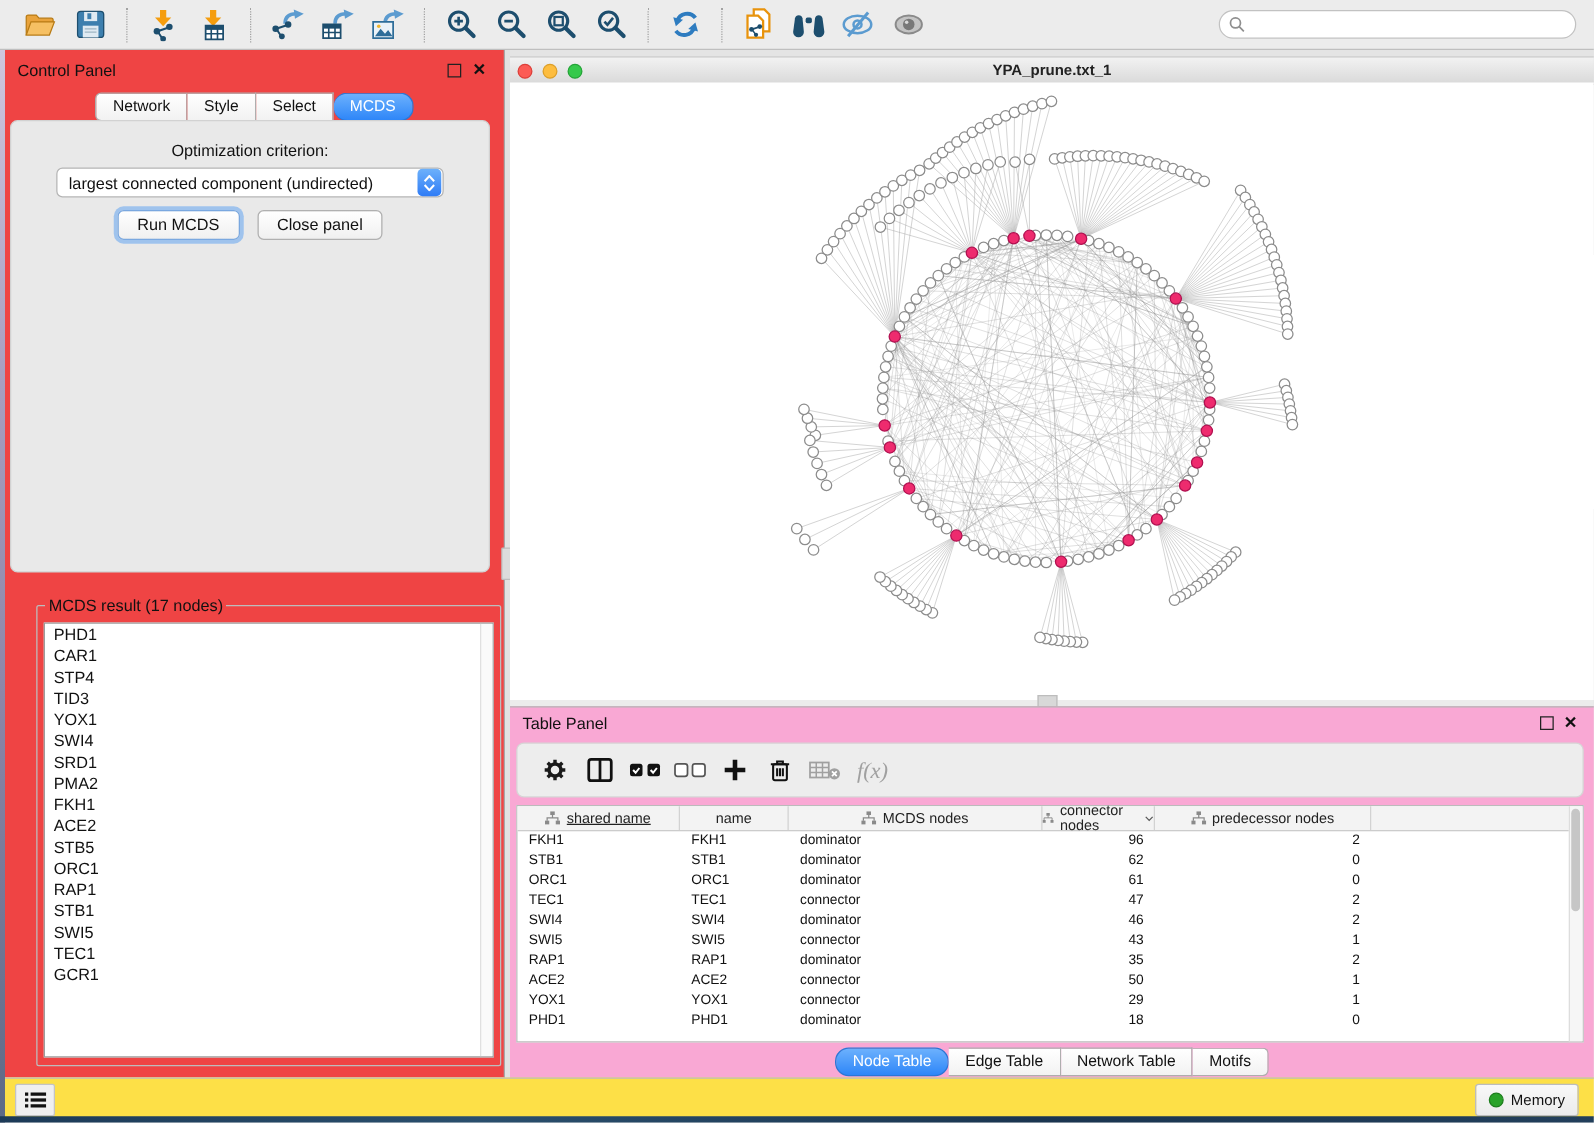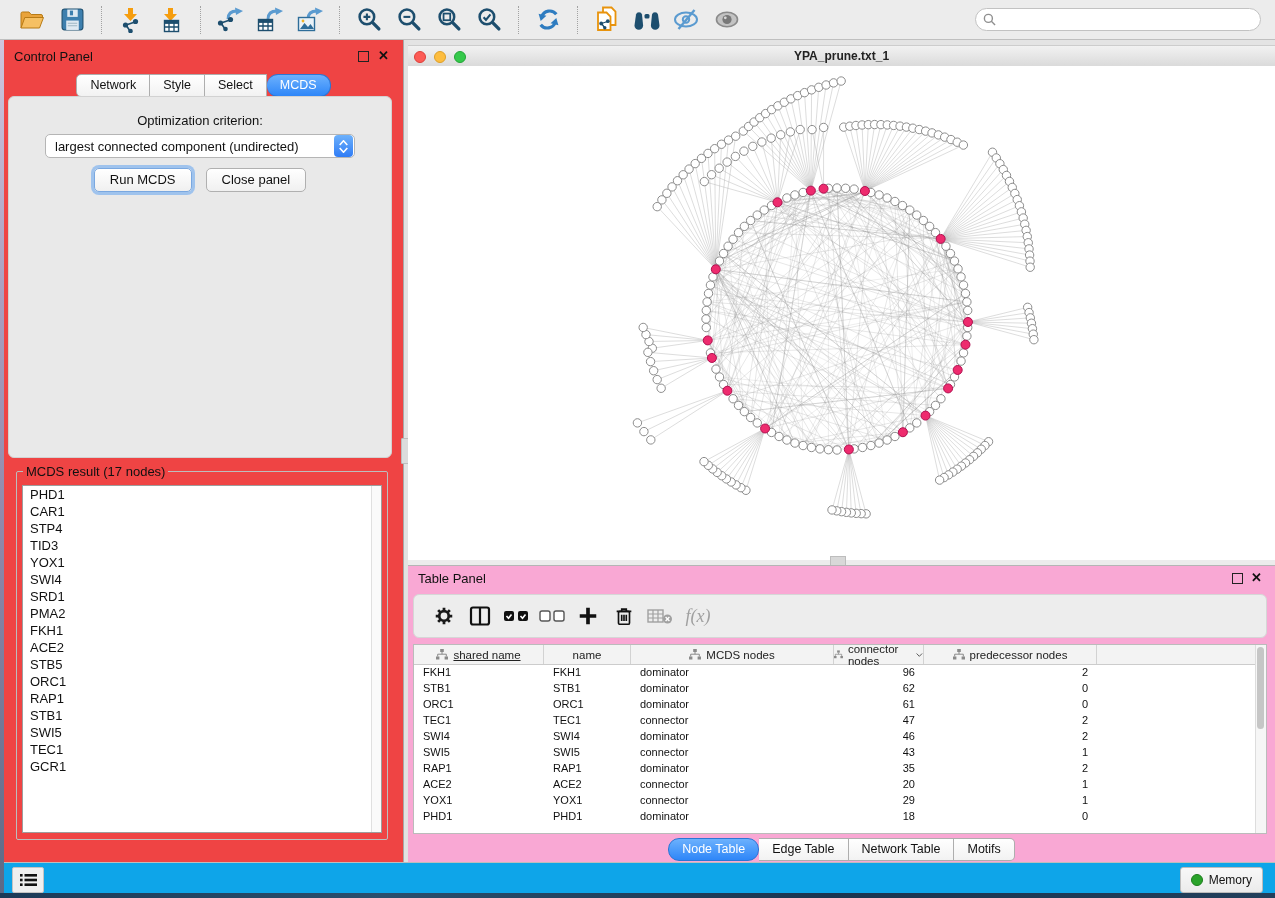--- a/index.html
+++ b/index.html
@@ -39,21 +39,21 @@
   .dropdown{position:absolute;left:36px;top:37px;width:310px;height:24px;background:#fff;border:1px solid #b5b5b5;
        border-radius:5px;display:flex;align-items:center;box-sizing:border-box;}
   .dropdown .val{flex:1;font-size:13px;color:#111;padding-left:9px;white-space:nowrap;}
   .stepper{width:19px;height:22px;border-radius:4px;background:linear-gradient(#6db1fb,#2f7cf6);
        display:flex;flex-direction:column;align-items:center;justify-content:center;gap:1px;margin-right:1px;}
   .btn-row{position:absolute;top:71px;width:100%;display:flex;justify-content:center;gap:14px;}
   .mac-btn{background:linear-gradient(#ffffff,#f0f0f0);border:1px solid #b0b0b0;border-radius:5px;
        font:13px "Liberation Sans",sans-serif;color:#111;padding:3px 15px 4px;}
   .mac-btn.focused{box-shadow:0 0 0 3px rgba(110,170,240,.6);border-color:#7aa8e0;}
   .mcds-fieldset{position:absolute;left:8px;top:420px;width:370px;height:374px;border:1px solid #bdbdbd;
-       border-radius:2px;margin:4px;padding:0;}
+       border-radius:2px;margin:17px;padding:0;}
   .mcds-fieldset legend{font-size:13px;color:#111;margin-left:6px;padding:0 3px;}
   .result-list{position:absolute;left:5px;top:6px;right:5px;bottom:6px;background:#fff;border:1px solid #9d9d9d;
        overflow:hidden;}
   .result-inner{position:absolute;left:0;top:0;right:9px;bottom:0;}
   .result-item{font-size:13px;color:#111;padding:1px 0 1px 7px;line-height:15px;}
   .list-scroll{position:absolute;right:0;top:0;width:9px;bottom:0;background:#fafafa;border-left:1px solid #e0e0e0;}
 
   .v-divider{position:absolute;left:404px;top:40px;width:4px;height:822px;background:#e2e2e2;}
   .v-grip{position:absolute;left:-3px;top:398px;width:9px;height:24px;background:#dcdcdc;border:1px solid #bdbdbd;border-radius:1px;}
 
@@ -84,21 +84,21 @@
   .tp-rows{position:absolute;left:0;top:19px;right:10px;bottom:0;overflow:hidden;}
   .tr{display:flex;height:16px;align-items:center;}
   .td{font-size:11px;color:#111;box-sizing:border-box;white-space:nowrap;overflow:hidden;}
   .td.left{padding-left:9px;text-align:left;}
   .td.num{text-align:right;padding-right:9px;}
   .tp-scroll{position:absolute;right:0;top:0;width:10px;bottom:0;background:#f6f6f6;border-left:1px solid #ddd;}
   .tp-thumb{position:absolute;left:1px;top:2px;width:7px;height:82px;background:#c6c6c6;border-radius:4px;}
   .tp-tabs{position:absolute;left:0;top:272px;width:100%;display:flex;justify-content:center;}
 
   
-  .status-bar{position:absolute;left:4px;right:0;top:862px;height:31px;background:#0ea5e9;border-top:1px solid #bdbdbd;}
+  .status-bar{position:absolute;left:4px;right:0;top:862px;height:31px;background:#fde047;border-top:1px solid #bdbdbd;}
   .sb-left-btn{position:absolute;left:8px;top:4px;width:30px;height:24px;background:#efefef;border:1px solid #c3c3c3;
        border-radius:2px;display:flex;align-items:center;justify-content:center;}
   .memory-btn{position:absolute;right:12px;top:4px;height:24px;background:linear-gradient(#f8f8f8,#ebebeb);
        border:1px solid #bcbcbc;border-radius:3px;display:flex;align-items:center;gap:6px;padding:0 10px;font-size:12px;color:#111;}
   .mem-dot{width:10px;height:10px;border-radius:50%;background:#2aa32a;border:1px solid #1d7d1d;}
 </style>
 </head>
 <body>
 
 <div class="toolbar">
@@ -1123,21 +1123,21 @@
             <div class="td left" style="width: 130px;">RAP1</div>
             <div class="td left" style="width: 87px;">RAP1</div>
             <div class="td left" style="width: 203px;">dominator</div>
             <div class="td num" style="width: 90px;">35</div>
             <div class="td num" style="width: 173px;">2</div>
           </div>
           <div class="tr">
             <div class="td left" style="width: 130px;">ACE2</div>
             <div class="td left" style="width: 87px;">ACE2</div>
             <div class="td left" style="width: 203px;">connector</div>
-            <div class="td num" style="width: 90px;">20</div>
+            <div class="td num" style="width: 90px;">50</div>
             <div class="td num" style="width: 173px;">1</div>
           </div>
           <div class="tr">
             <div class="td left" style="width: 130px;">YOX1</div>
             <div class="td left" style="width: 87px;">YOX1</div>
             <div class="td left" style="width: 203px;">connector</div>
             <div class="td num" style="width: 90px;">29</div>
             <div class="td num" style="width: 173px;">1</div>
           </div>
           <div class="tr">

